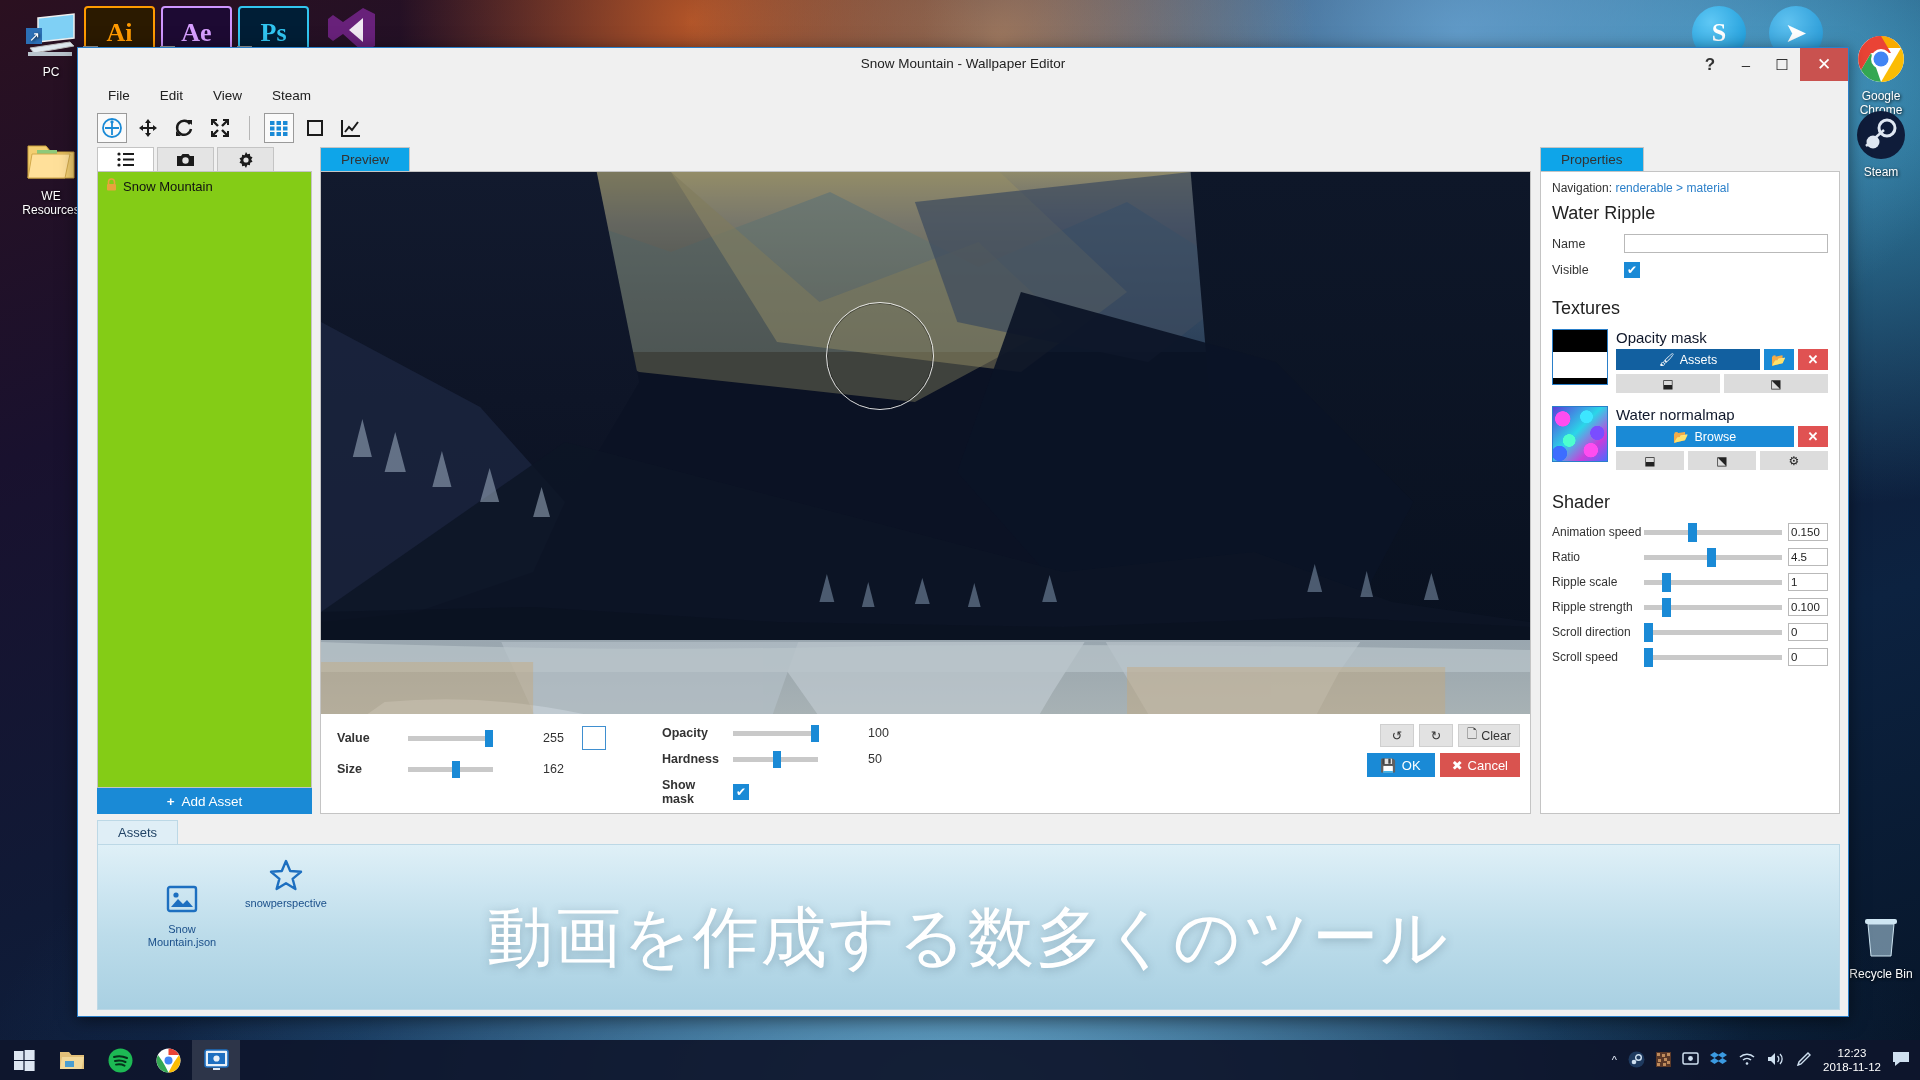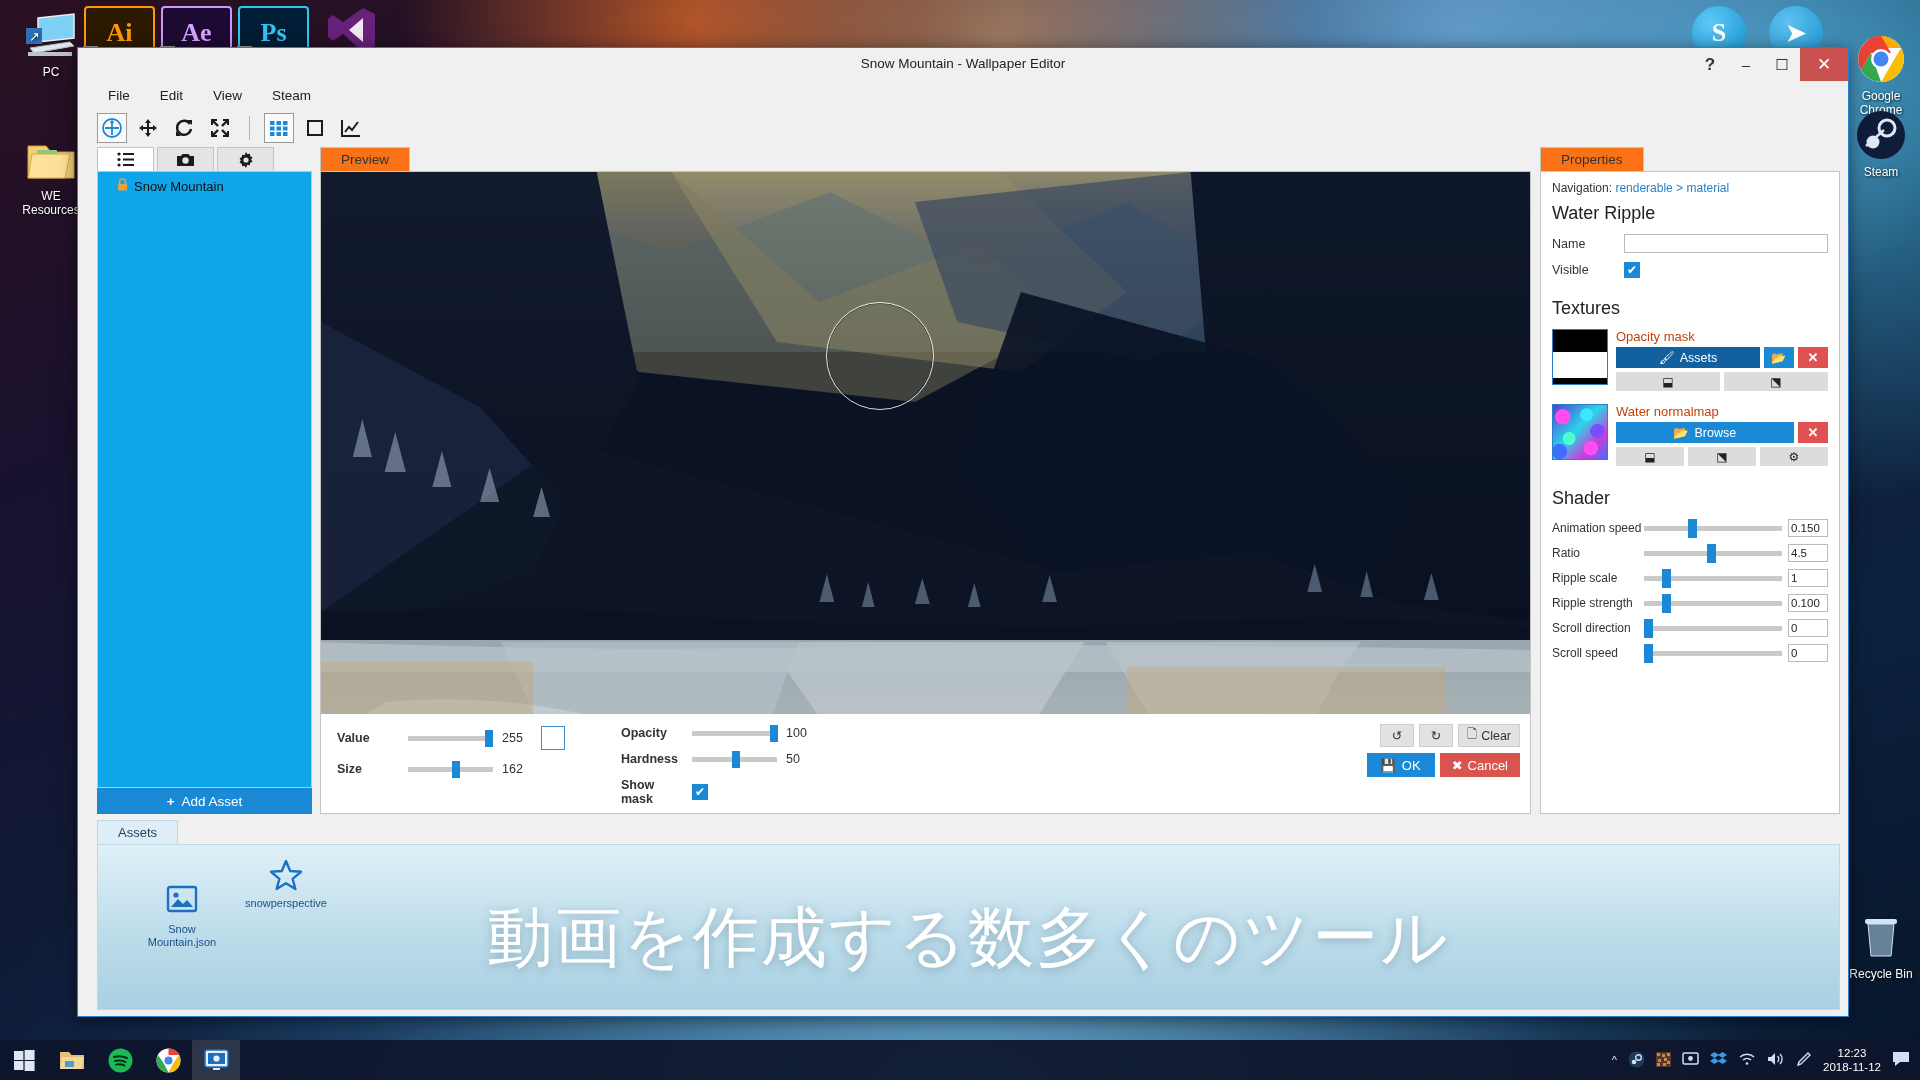--- a/index.html
+++ b/index.html
@@ -74,48 +74,48 @@
 
   
   #bodyrow { flex:1 1 auto; display:flex; position:relative; min-height:0; }
 
   
   #leftcol { width:215px; margin-left:19px; display:flex; flex-direction:column; }
   .tabstrip { display:flex; align-items:flex-end; height:24px; gap:3px; }
   .ltab { width:57px; height:24px; background:#e4e4e4; border:1px solid #c4c4c4;
           border-bottom:none; display:flex; align-items:center; justify-content:center; cursor:default; }
   .ltab.act { background:#fff; border-color:#c4c4c4; }
-  #treebox { flex:1 1 auto; background:#0ea5e9; border:1px solid #c4c4c4; padding:6px 19px; }
+  #treebox { flex:1 1 auto; background:#84cc16; border:1px solid #c4c4c4; padding:6px 8px; }
   .titem { display:flex; align-items:center; gap:6px; font-size:13px; color:#111; }
   #addasset { height:26px; background:#1a8ad6; color:#fff; display:flex;
               align-items:center; justify-content:center; gap:7px;
               font-size:13.5px; cursor:default; }
 
   
   #centercol { flex:1 1 auto; margin-left:8px; display:flex; flex-direction:column; min-width:0; }
   .ptabs { display:flex; align-items:flex-end; height:24px; }
   .ptab { padding:0 20px; height:24px; background:#e4e4e4; border:1px solid #c4c4c4;
           border-bottom:none; display:flex; align-items:center; font-size:13.5px; color:#333; cursor:default; }
-  .ptab.act { background:#f97316; }
+  .ptab.act { background:#0ea5e9; }
   #previewwrap { flex:1 1 auto; border:1px solid #c4c4c4; background:#fff;
                  display:flex; flex-direction:column; min-height:0; }
   #previewimg { position:relative; height:542px; overflow:hidden; background:#0b1224; }
   #brushcursor { position:absolute; width:108px; height:108px; border-radius:50%;
                  border:1px solid rgba(255,255,255,.85); left:505px; top:130px;
                  box-shadow:0 0 0 1px rgba(0,0,0,.35) inset; }
 
   
   #brushbar { height:78px; display:flex; align-items:flex-start; padding:12px 10px 0 10px;
               background:#fff; position:relative; }
   .ctrlcol { display:flex; flex-direction:column; gap:12px; }
   .ctrlrow { display:flex; align-items:center; gap:9px; font-size:12.5px; color:#333; }
   .ctrlrow .lab { width:62px;font-weight:bold; }
   .sld { width:85px; height:5px; background:#c9c9c9; position:relative; }
   .sld .knob { position:absolute; top:-6px; width:8px; height:17px; background:#1a8ad6; }
-  .ctrlrow .num { width:30px; color:#333; }
+  .ctrlrow .num { width:30px; color:#333;margin-left:41px; }
   .swatch { width:24px; height:24px; background:#fff; border:1px solid #3f8fd0; }
   .ckbx { width:16px; height:16px; background:#1a8ad6; display:flex; align-items:center;
           justify-content:center; color:#fff; font-size:12px; }
 
   #actionbtns { position:absolute; right:10px; top:10px; display:flex;
                 flex-direction:column; gap:6px; align-items:flex-end; }
   .arow { display:flex; gap:5px; }
   .gbtn { height:23px; min-width:34px; background:#e2e2e2; border:1px solid #cfcfcf;
           display:flex; align-items:center; justify-content:center; gap:4px;
           font-size:12.5px; color:#333; padding:0 8px; cursor:default; }
@@ -140,21 +140,21 @@
     background:
       radial-gradient(circle at 18% 22%, #ff4df0 0 12%, transparent 13%),
       radial-gradient(circle at 62% 18%, #3de6ff 0 11%, transparent 12%),
       radial-gradient(circle at 82% 48%, #7a4dff 0 13%, transparent 14%),
       radial-gradient(circle at 30% 62%, #4dffcf 0 12%, transparent 13%),
       radial-gradient(circle at 70% 80%, #ff4df0 0 12%, transparent 13%),
       radial-gradient(circle at 12% 86%, #3d6dff 0 11%, transparent 12%),
       linear-gradient(135deg,#5a3ddb,#2ad6e8 45%,#c93ddb 75%,#4a6bff);
   }
   .texright { flex:1; min-width:0; }
-  .texlbl { font-size:13px; color:#c2410c; margin-bottom:3px; }
+  .texlbl { font-size:15px; color:#0f172a; margin-bottom:3px; }
   .btnline { display:flex; gap:4px; margin-bottom:4px; }
   .tbig { flex:1; height:21px; background:#1260a0; color:#fff; display:flex;
           align-items:center; justify-content:center; gap:5px; font-size:12.5px; cursor:default; }
   .tbig.br { background:#1a8ad6; }
   .tsm { width:30px; height:21px; background:#1a8ad6; color:#fff; display:flex;
          align-items:center; justify-content:center; font-size:12px; cursor:default; }
   .tx { width:30px; height:21px; background:#e05252; color:#fff; display:flex;
         align-items:center; justify-content:center; font-size:13px; font-weight:bold; cursor:default; }
   .tgray { flex:1; height:19px; background:#dcdcdc; display:flex; align-items:center;
            justify-content:center; font-size:12px; color:#222; cursor:default; }

